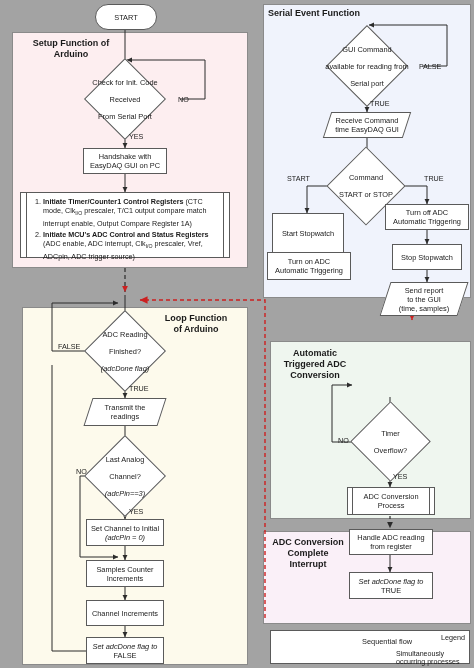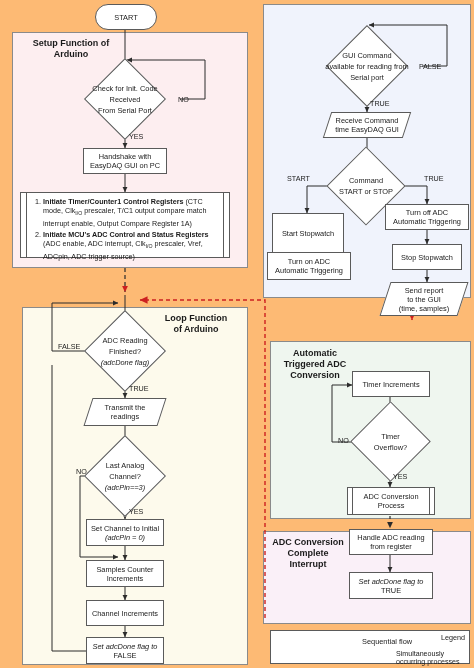--- a/index.html
+++ b/index.html
@@ -1,28 +1,28 @@
 <!DOCTYPE html>
 <html><head>
 <meta charset="utf-8">
 <style>
   html,body{margin:0;padding:0;background:#ffffff;}
   body{font-family:"Liberation Sans",sans-serif;}
-  #page{position:relative;width:474px;height:668px;overflow:hidden;background:#fdba74;}
+  #page{position:relative;width:474px;height:668px;overflow:hidden;background:#a3a3a3;}
   .region{position:absolute;border:1px solid #8a8a8a;box-sizing:border-box;}
   .region-title{position:absolute;font-weight:bold;font-size:9px;color:#1a1a1a;line-height:11px;text-align:center;}
   .node{position:absolute;box-sizing:border-box;border:1px solid #5a5a5a;background:#ffffff;
         display:flex;align-items:center;justify-content:center;text-align:center;
         font-size:7.4px;line-height:9px;color:#1a1a1a;padding:1px 2px;}
   .term{border-radius:14px;}
   .pred{position:absolute;box-sizing:border-box;}
   .pred .dia{position:absolute;inset:0;background:#fff;border:1px solid #5a5a5a;
         transform:rotate(45deg);}
   .pred .ptxt{position:absolute;left:-14px;right:-14px;top:50%;transform:translateY(-50%);
-        text-align:center;font-size:7.4px;line-height:11px;color:#1a1a1a;z-index:2;}
+        text-align:center;font-size:7.4px;line-height:17px;color:#1a1a1a;z-index:2;}
   .io{position:absolute;box-sizing:border-box;}
   .io .shape{position:absolute;inset:0;background:#fff;border:1px solid #5a5a5a;
         transform:skewX(-18deg);}
   .io .itxt{position:absolute;inset:0;display:flex;align-items:center;justify-content:center;
         text-align:center;font-size:7.4px;line-height:9px;color:#1a1a1a;z-index:2;}
   .subproc{position:absolute;box-sizing:border-box;border:1px solid #5a5a5a;background:#fff;}
   .subproc:before,.subproc:after{content:"";position:absolute;top:0;bottom:0;width:0;border-left:1px solid #5a5a5a;}
   .subproc:before{left:4px;}
   .subproc:after{right:4px;}
   .subproc .stxt{position:absolute;inset:0;display:flex;align-items:center;justify-content:center;
@@ -204,20 +204,21 @@
   <div class="node" style="left:86px;top:560px;width:78px;height:27px;white-space:pre-line;">Samples Counter
 Increments</div>
 
   <div class="node" style="left:86px;top:600px;width:78px;height:26px;">Channel Increments</div>
 
   <div class="node" style="left:86px;top:637px;width:78px;height:27px;flex-direction:column;">
     <span style="font-style:italic;">Set adcDone flag to</span>
     <span>FALSE</span>
   </div>
 
+  <div class="region-title" style="left:268px;top:8px;width:120px;text-align:left;">Serial Event Function</div>
 
   <div class="pred" style="left:338px;top:37px;width:58px;height:58px;">
     <div class="dia"></div>
     <div class="ptxt" style="white-space:pre-line;left:-20px;right:-20px;">GUI Command
 available for reading from
 Serial port</div>
   </div>
   <div class="lbl" style="left:419px;top:63px;">FALSE</div>
   <div class="lbl" style="left:370px;top:100px;">TRUE</div>
 
@@ -249,21 +250,20 @@
     <div class="shape"></div>
     <div class="itxt" style="white-space:pre-line;">Send report
 to the GUI
 (time, samples)</div>
   </div>
 
   <div class="region-title" style="left:274px;top:348px;width:82px;white-space:pre-line;">Automatic
 Triggered ADC
 Conversion</div>
 
-  <div class="node" style="left:352px;top:371px;width:78px;height:26px;">Timer Increments</div>
 
   <div class="pred" style="left:362px;top:413px;width:57px;height:57px;">
     <div class="dia"></div>
     <div class="ptxt" style="white-space:pre-line;">Timer
 Overflow?</div>
   </div>
   <div class="lbl" style="left:338px;top:437px;">NO</div>
   <div class="lbl" style="left:393px;top:473px;">YES</div>
 
   <div class="subproc" style="left:347px;top:487px;width:88px;height:28px;">

